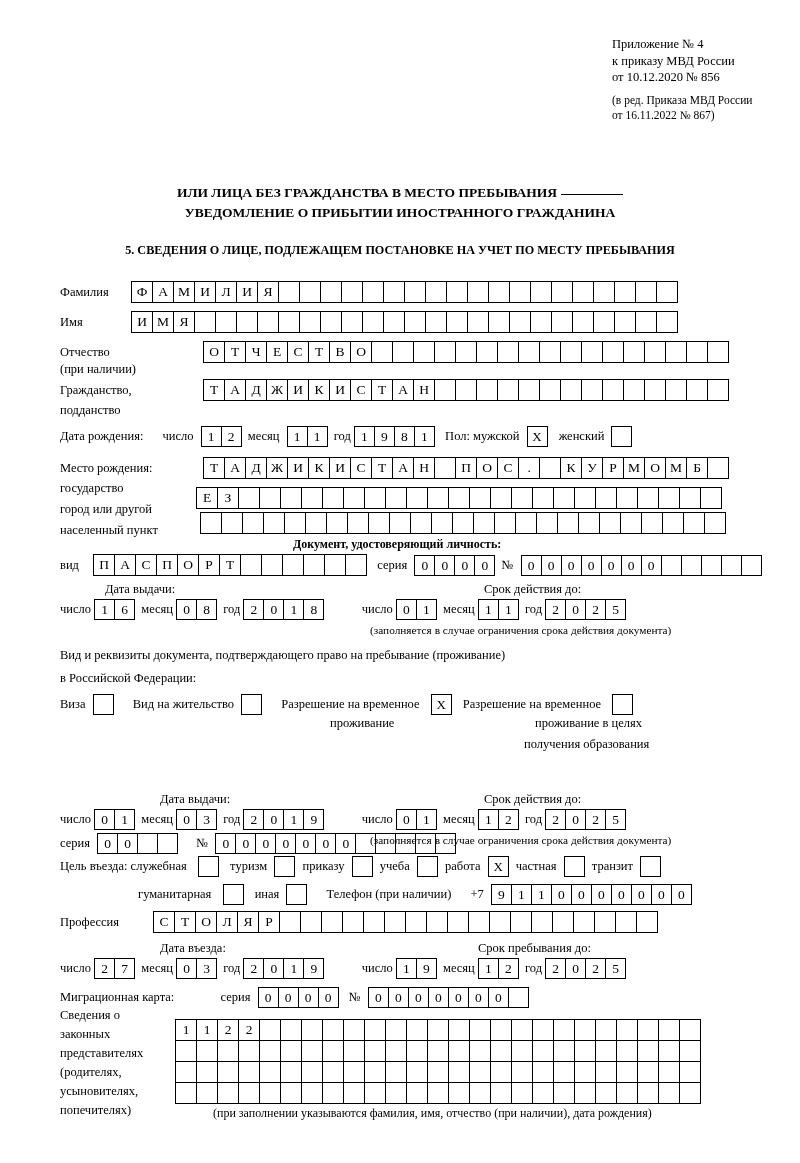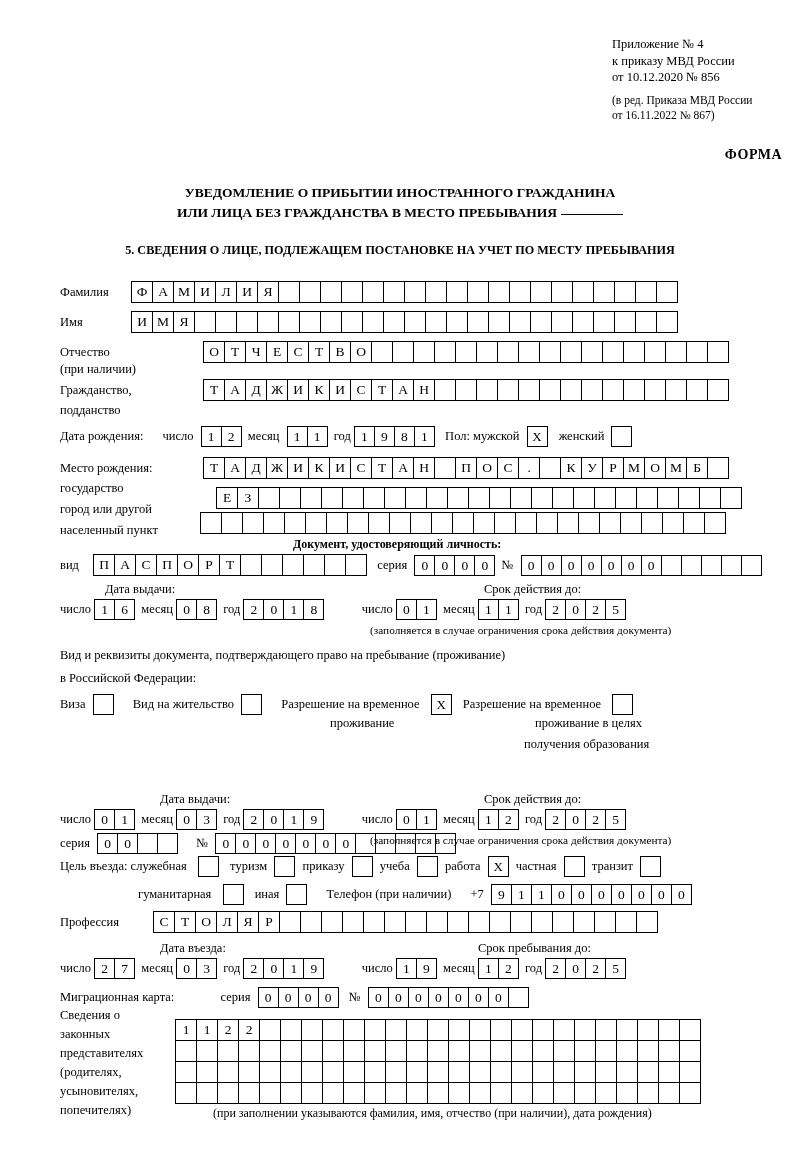--- a/index.html
+++ b/index.html
@@ -84,27 +84,26 @@
 
   <div class="hdr">
     <div>Приложение № 4</div>
     <div>к приказу МВД России</div>
     <div>от 10.12.2020 № 856</div>
     <div class="gap"></div>
     <div class="small">(в ред. Приказа МВД России</div>
     <div class="small">от 16.11.2022 № 867)</div>
   </div>
 
-  <div class="forma">ФОРМА</div>
 
   <div class="title">
-    <div>УВЕДОМЛЕНИЕ О ПРИБЫТИИ ИНОСТРАННОГО ГРАЖДАНИНА</div>
     <div>
       <span class="line2">ИЛИ ЛИЦА БЕЗ ГРАЖДАНСТВА В МЕСТО ПРЕБЫВАНИЯ</span><span class="blank"></span>
     </div>
+    <div>УВЕДОМЛЕНИЕ О ПРИБЫТИИ ИНОСТРАННОГО ГРАЖДАНИНА</div>
   </div>
 
   <div class="section1">5. СВЕДЕНИЯ О ЛИЦЕ, ПОДЛЕЖАЩЕМ ПОСТАНОВКЕ НА УЧЕТ ПО МЕСТУ ПРЕБЫВАНИЯ</div>
 
   <div class="row" style="top:281px; left:60px;">
     <span class="lbl" style="width:68px;">Фамилия</span>
     <span class="cells" id="surname-cells"><span class="c ">Ф</span><span class="c ">А</span><span class="c ">М</span><span class="c ">И</span><span class="c ">Л</span><span class="c ">И</span><span class="c ">Я</span><span class="c "></span><span class="c "></span><span class="c "></span><span class="c "></span><span class="c "></span><span class="c "></span><span class="c "></span><span class="c "></span><span class="c "></span><span class="c "></span><span class="c "></span><span class="c "></span><span class="c "></span><span class="c "></span><span class="c "></span><span class="c "></span><span class="c "></span><span class="c "></span><span class="c "></span></span>
   </div>
 
   <div class="row" style="top:311px; left:60px;">
@@ -136,21 +135,21 @@
     <span class="onebox" id="sex-male-box">Х</span><span class="sp8"></span>
     <span class="t">женский</span><span class="sp4"></span>
     <span class="onebox"></span>
   </div>
 
   <div class="row" style="top:457px; left:60px;">
     <span class="lbl" style="width:140px;">Место рождения:</span>
     <span class="cells" id="birthplace-row1"><span class="c ">Т</span><span class="c ">А</span><span class="c ">Д</span><span class="c ">Ж</span><span class="c ">И</span><span class="c ">К</span><span class="c ">И</span><span class="c ">С</span><span class="c ">Т</span><span class="c ">А</span><span class="c ">Н</span><span class="c "></span><span class="c ">П</span><span class="c ">О</span><span class="c ">С</span><span class="c ">.</span><span class="c "></span><span class="c ">К</span><span class="c ">У</span><span class="c ">Р</span><span class="c ">М</span><span class="c ">О</span><span class="c ">М</span><span class="c ">Б</span><span class="c "></span></span>
   </div>
   <div class="row" style="top:481px; left:60px;">государство</div>
-  <div class="row" style="top:487px; left:216px;">
+  <div class="row" style="top:487px; left:196px;">
     <span class="cells" id="birthplace-row2"><span class="c ">Е</span><span class="c ">З</span><span class="c "></span><span class="c "></span><span class="c "></span><span class="c "></span><span class="c "></span><span class="c "></span><span class="c "></span><span class="c "></span><span class="c "></span><span class="c "></span><span class="c "></span><span class="c "></span><span class="c "></span><span class="c "></span><span class="c "></span><span class="c "></span><span class="c "></span><span class="c "></span><span class="c "></span><span class="c "></span><span class="c "></span><span class="c "></span><span class="c "></span></span>
   </div>
   <div class="row" style="top:502px; left:60px;">город или другой</div>
   <div class="row" style="top:512px; left:200px;">
     <span class="cells" id="birthplace-row3"><span class="c "></span><span class="c "></span><span class="c "></span><span class="c "></span><span class="c "></span><span class="c "></span><span class="c "></span><span class="c "></span><span class="c "></span><span class="c "></span><span class="c "></span><span class="c "></span><span class="c "></span><span class="c "></span><span class="c "></span><span class="c "></span><span class="c "></span><span class="c "></span><span class="c "></span><span class="c "></span><span class="c "></span><span class="c "></span><span class="c "></span><span class="c "></span><span class="c "></span></span>
   </div>
   <div class="row" style="top:523px; left:60px;">населенный пункт</div>
 
   <div class="row bold small12" style="top:537px; left:293px;">Документ, удостоверяющий личность:</div>
 

